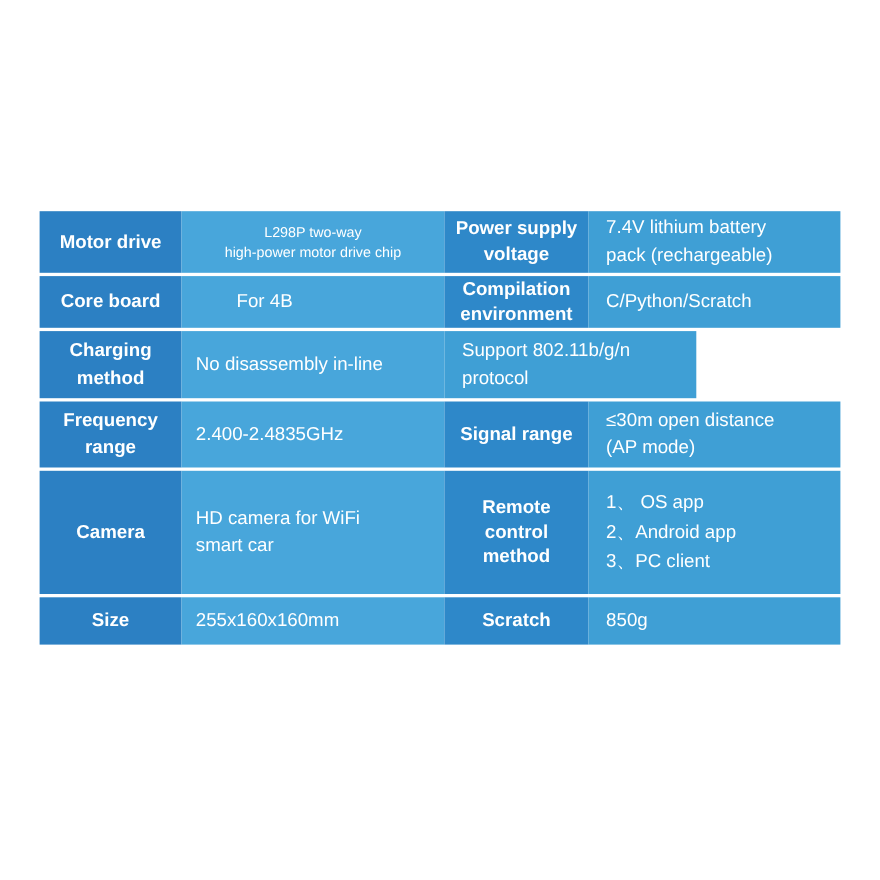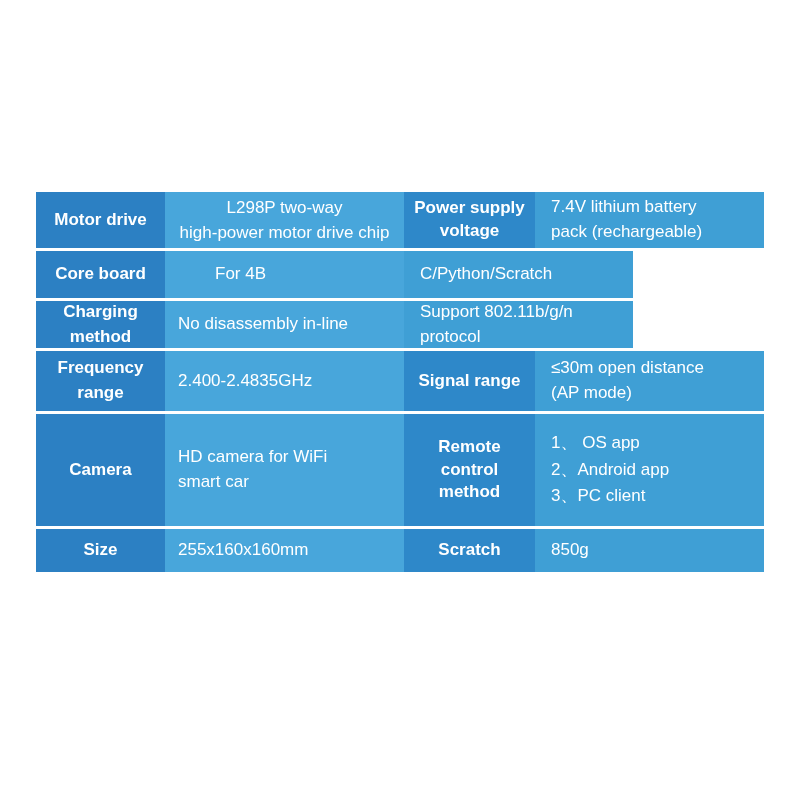--- a/index.html
+++ b/index.html
@@ -13,21 +13,21 @@
     position:relative;width:800px;height:800px;overflow:hidden;
     background:var(--page-bg,#ffffff);
   }
   .spec-table{
     position:absolute;left:36px;top:192px;width:728px;
     display:flex;flex-direction:column;gap:3px;
   }
   .row{display:flex;width:100%;}
   .r1{height:56px}
   .r2{height:47px}
-  .r3{height:47px}
+  .r3{height:61px}
   .r4{height:60px}
   .r5{height:112px}
   .r6{height:43px}
   .cell{
     display:flex;align-items:center;
     color:var(--text,#ffffff);
     font-size:17px;line-height:1.45;
     white-space:pre-line;
     box-sizing:border-box;
   }
@@ -36,21 +36,21 @@
     font-weight:bold;
     padding:0 4px;
   }
   .label-l{flex:0 0 129px;background:var(--left-label-bg,#2c80c3);}
   .value-l{flex:0 0 239px;background:var(--left-value-bg,#48a6db);padding-left:13px;padding-right:6px;}
   .label-r{flex:0 0 131px;background:var(--right-label-bg,#2e88c9);line-height:1.35;}
   .value-r{flex:0 0 229px;background:var(--right-value-bg,#3f9fd5);padding-left:16px;padding-right:6px;}
   .value-center{
     justify-content:center;text-align:center;
     padding-left:4px;padding-right:4px;
-    font-size:17px;line-height:1.5;
+    font-size:13px;line-height:1.5;
   }
   .value-indent{padding-left:50px;}
   .value-list{line-height:1.55;}
 </style>
 </head>
 <body>
 
 <div class="page">
   <div class="spec-table">
 
@@ -60,20 +60,22 @@
 high-power motor drive chip</div>
       <div class="cell label label-r">Power supply
 voltage</div>
       <div class="cell value-r">7.4V lithium battery
 pack (rechargeable)</div>
     </div>
 
     <div class="row r2">
       <div class="cell label label-l">Core board</div>
       <div class="cell value-l value-indent">For 4B</div>
+      <div class="cell label label-r">Compilation
+environment</div>
       <div class="cell value-r">C/Python/Scratch</div>
     </div>
 
     <div class="row r3">
       <div class="cell label label-l">Charging
 method</div>
       <div class="cell value-l">No disassembly in-line</div>
       <div class="cell value-r">Support 802.11b/g/n
 protocol</div>
     </div>

